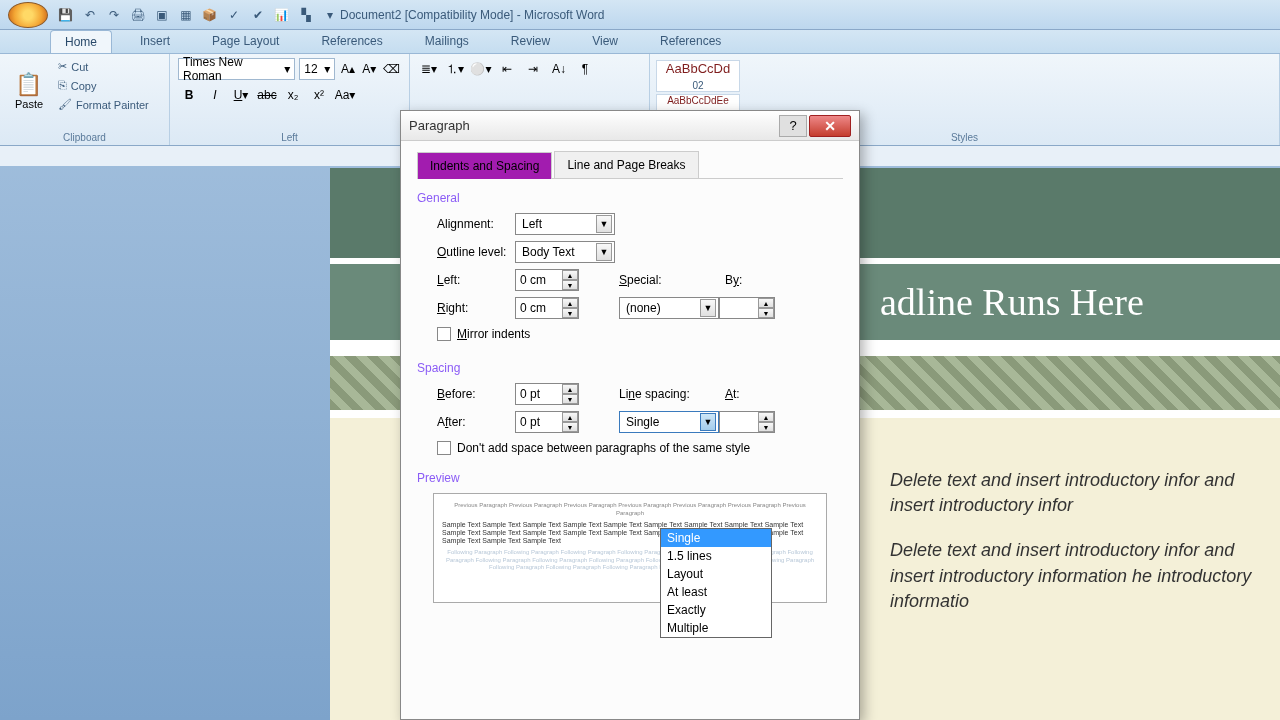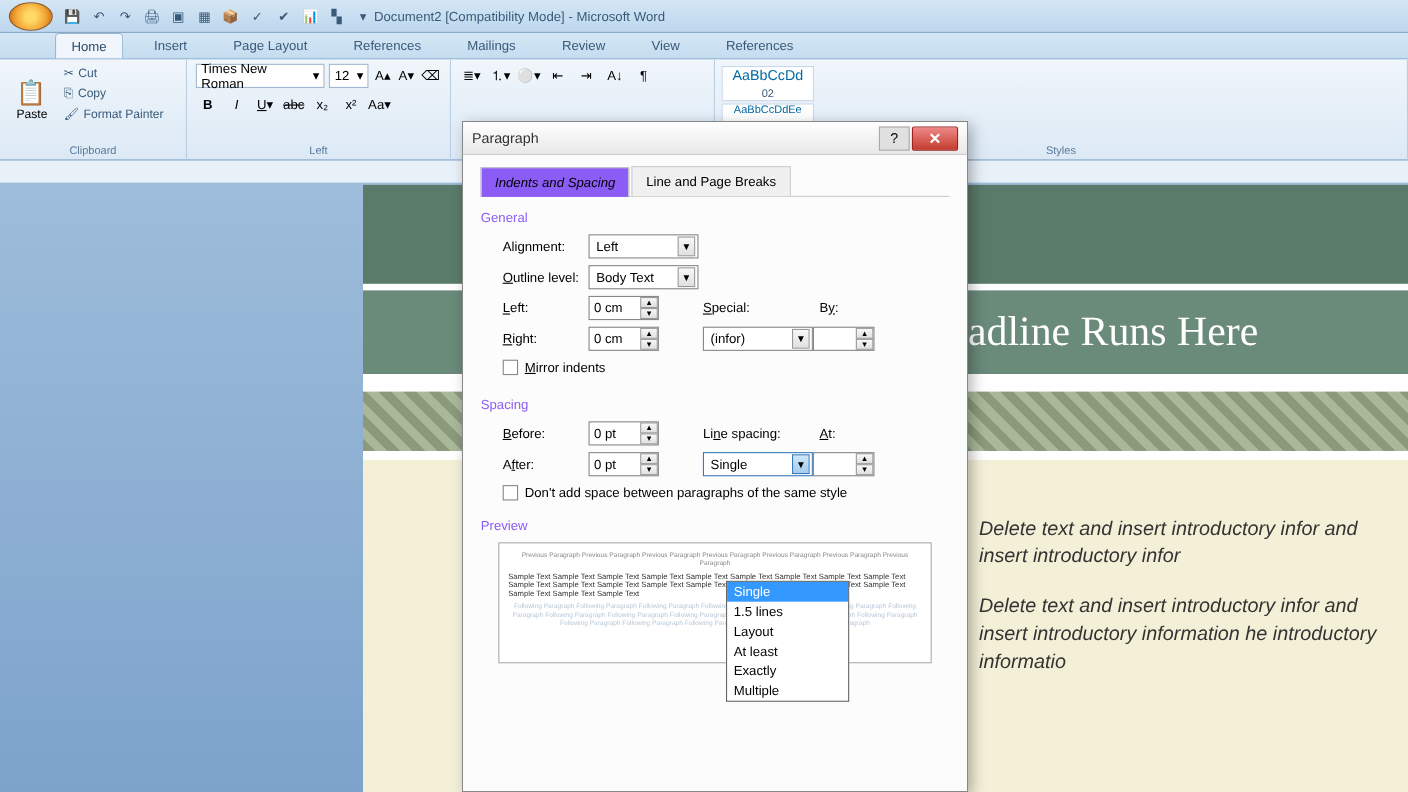--- a/index.html
+++ b/index.html
@@ -26,46 +26,46 @@
 .clip-side { display: flex; flex-direction: column; gap: 2px; margin-left: 4px; }
 .clip-item { font-size: 11px; color: #3a5a7a; padding: 2px 4px; display: flex; align-items: center; gap: 4px; }
 .font-group { width: 240px; }
 .font-row { display: flex; gap: 4px; margin-bottom: 4px; align-items: center; }
 .font-combo { width: 150px; height: 22px; border: 1px solid #a0b8d0; background: white; font-size: 12px; padding: 0 4px; display: flex; align-items: center; justify-content: space-between; }
 .size-combo { width: 44px; height: 22px; border: 1px solid #a0b8d0; background: white; font-size: 12px; padding: 0 4px; display: flex; align-items: center; justify-content: space-between; }
 .icon-btn { width: 22px; height: 22px; border: 1px solid transparent; display: flex; align-items: center; justify-content: center; font-size: 12px; cursor: pointer; }
 .para-group { width: 240px; }
 .styles-group { flex: 1; display: flex; gap: 2px; padding: 6px; }
 .style-box { width: 84px; height: 64px; border: 1px solid #c8d8e8; background: white; display: flex; flex-direction: column; align-items: center; justify-content: center; cursor: pointer; }
-.style-preview { font-size: 13px; color: #0369a1; }
+.style-preview { font-size: 13px; color: #7f1d1d; }
 .style-name { font-size: 10px; color: #3a5a7a; margin-top: 4px; }
 
 
 .ruler-area { height: 20px; background: #e8f0f8; }
 
 
 .doc-area { position: absolute; top: 168px; left: 330px; right: 0; bottom: 0; background: #7a8890; overflow: hidden; }
 .doc-page { position: absolute; top: 0; left: 0; right: 0; bottom: 0; background: white; }
 .doc-header { height: 90px; background: #5a7a6a; position: relative; }
 .doc-headline { position: absolute; top: 96px; left: 0; right: 0; height: 76px; background: #6a8a7a; display: flex; align-items: center; padding-left: 550px; color: white; font-family: "Times New Roman", serif; font-size: 38px; }
 .doc-band { position: absolute; top: 188px; left: 0; right: 0; height: 54px; background: repeating-linear-gradient(45deg, #8a9a7a 0, #8a9a7a 8px, #a8b898 8px, #a8b898 16px); }
 .doc-body { position: absolute; top: 250px; left: 0; right: 0; bottom: 0; background: #f4f0d8; padding: 50px 20px 20px 560px; font-family: "Times New Roman", serif; font-style: italic; font-size: 18px; color: #333; line-height: 1.4; }
 .doc-body p { margin-bottom: 20px; }
 .doc-side-img { position: absolute; top: 260px; left: 40px; width: 300px; height: 300px; background: #5a7a7a; border: 14px solid white; box-shadow: 0 2px 8px rgba(0,0,0,0.3); }
 
 
-.dialog { position: absolute; top: 110px; left: 420px; width: 460px; height: 610px; background: #f0f0f0; border: 1px solid #888; box-shadow: 4px 4px 12px rgba(0,0,0,0.3); }
+.dialog { position: absolute; top: 110px; left: 400px; width: 460px; height: 610px; background: #f0f0f0; border: 1px solid #888; box-shadow: 4px 4px 12px rgba(0,0,0,0.3); }
 .dialog-titlebar { height: 30px; background: linear-gradient(to bottom, #ffffff 0%, #e8e8e8 100%); display: flex; align-items: center; padding: 0 8px; border-bottom: 1px solid #ccc; }
 .dialog-title { flex: 1; font-size: 13px; color: #333; }
 .dialog-help { width: 28px; height: 22px; background: #e0e0e0; border: 1px solid #aaa; display: flex; align-items: center; justify-content: center; font-size: 13px; margin-right: 2px; cursor: pointer; }
 .dialog-close { width: 42px; height: 22px; background: linear-gradient(to bottom, #e88 0%, #c43d2e 100%); border: 1px solid #a02020; display: flex; align-items: center; justify-content: center; color: white; font-size: 14px; font-weight: bold; cursor: pointer; border-radius: 2px; }
 .dialog-body { padding: 10px 16px; background: #fcfcfc; height: calc(100% - 30px); }
 .dialog-tabs { display: flex; border-bottom: 1px solid #ccc; margin-bottom: 12px; }
 .dialog-tab { padding: 6px 12px; font-size: 12px; border: 1px solid #ccc; border-bottom: none; background: #f0f0f0; cursor: pointer; margin-right: 2px; position: relative; }
-.dialog-tab.active { background: #8b5cf6; top: 1px; font-style: italic; }
+.dialog-tab.active { background: #a21caf; top: 1px; }
 .section-label { font-size: 12px; color: #8b5cf6; margin: 10px 0 8px 0; }
 .field-row { display: flex; align-items: center; margin: 6px 0 6px 20px; font-size: 12px; }
 .field-label { width: 78px; }
 .field-label u { text-decoration: underline; }
 .combo { width: 100px; height: 22px; border: 1px solid #888; background: white; display: flex; align-items: center; justify-content: space-between; padding: 0 2px 0 6px; font-size: 12px; }
 .combo-arrow { width: 16px; height: 18px; background: linear-gradient(#f8f8f8,#e0e0e0); border: 1px solid #999; display: flex; align-items: center; justify-content: center; font-size: 9px; }
 .spinner { width: 64px; height: 22px; border: 1px solid #888; background: white; display: flex; align-items: center; }
 .spinner-val { flex: 1; padding: 0 4px; font-size: 12px; }
 .spinner-btns { width: 16px; display: flex; flex-direction: column; }
 .spinner-btn { height: 10px; background: linear-gradient(#f8f8f8,#e0e0e0); border: 1px solid #999; font-size: 7px; display: flex; align-items: center; justify-content: center; }
@@ -275,21 +275,21 @@
       <div class="field-label"><span><u>R</u>ight:</span></div>
       <div class="spinner">
           <div class="spinner-val">0 cm</div>
           <div class="spinner-btns">
             <div class="spinner-btn">▲</div>
             <div class="spinner-btn">▼</div>
           </div>
         </div>
       <div style="width:40px"></div>
       <div class="combo" style="width:100px">
-          <span>(infor)</span>
+          <span>(none)</span>
           <div class="combo-arrow">▼</div>
         </div>
       <div class="spinner" style="width:56px">
           <div class="spinner-val"></div>
           <div class="spinner-btns">
             <div class="spinner-btn">▲</div>
             <div class="spinner-btn">▼</div>
           </div>
         </div>
     </div>

